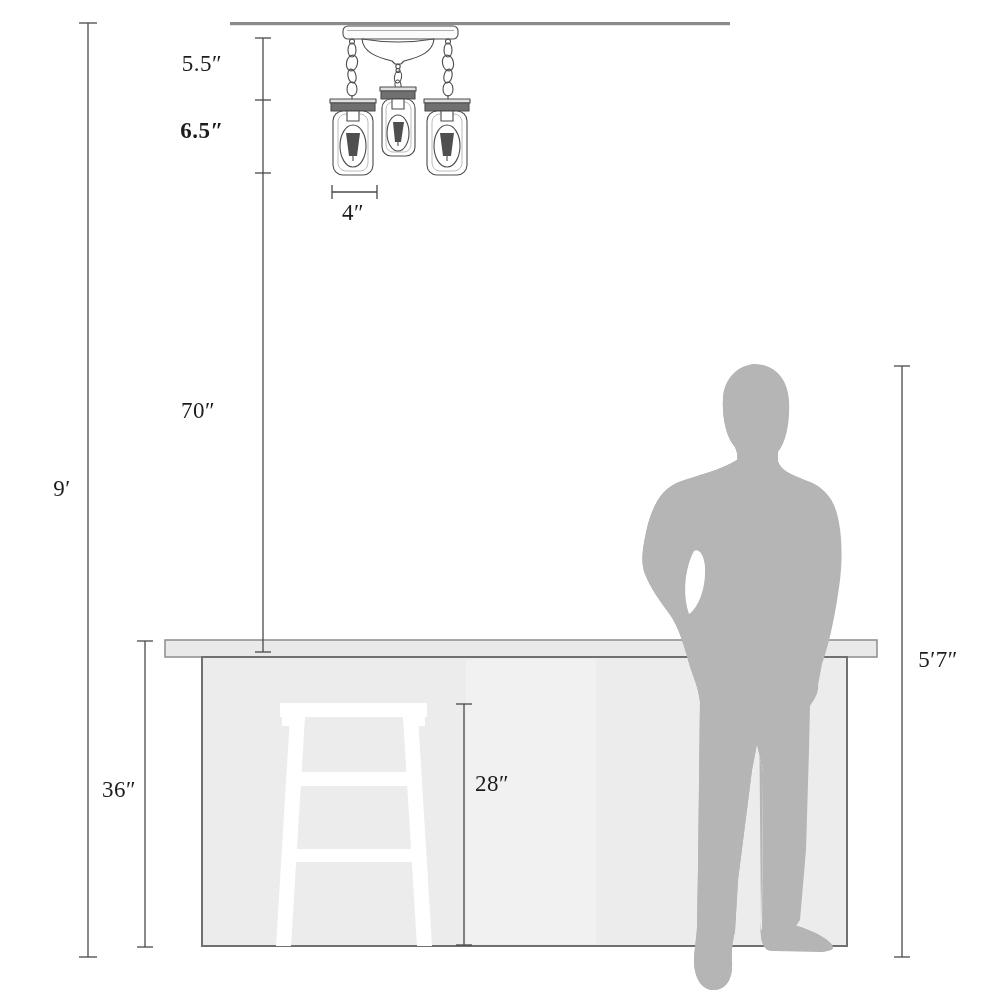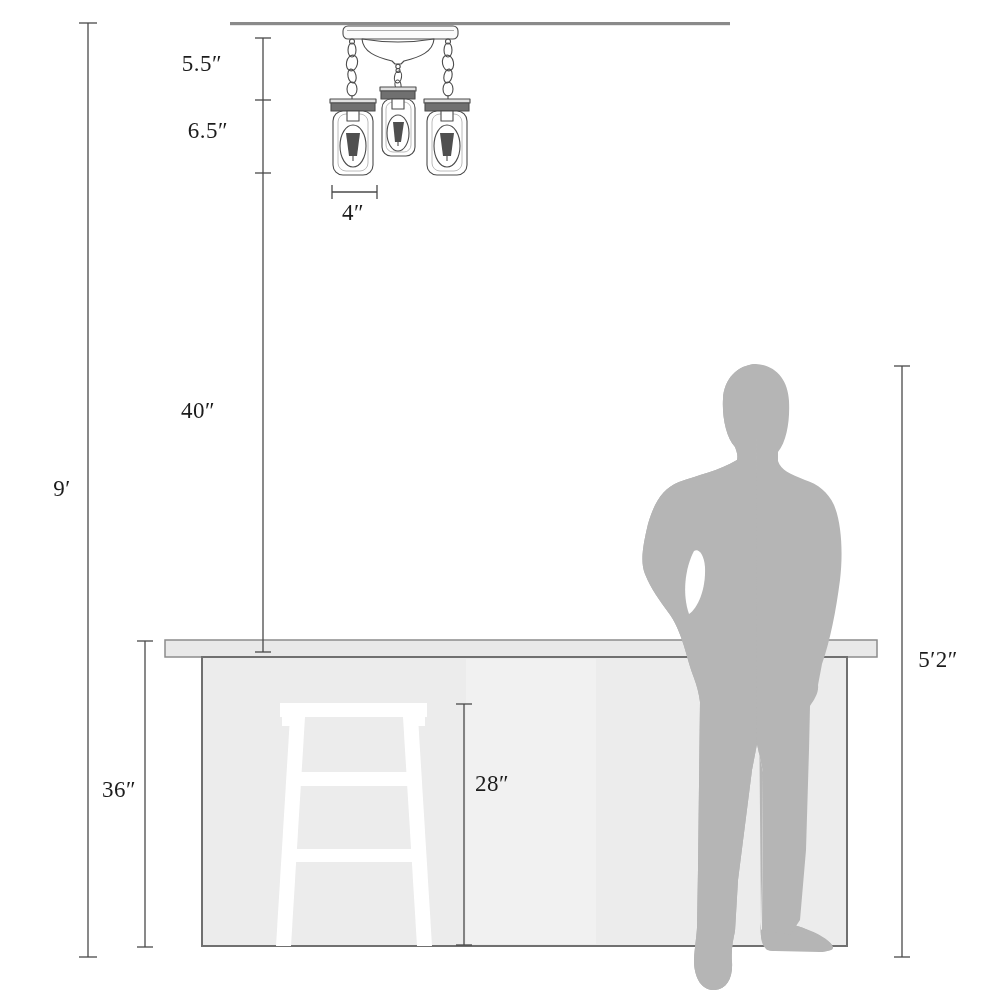--- a/index.html
+++ b/index.html
@@ -220,21 +220,21 @@
     </g>
 
     <g stroke-width="1.3" stroke="#4a4a4a">
       <line x1="902" y1="366" x2="902" y2="957"></line>
       <line x1="894" y1="366" x2="910" y2="366"></line>
       <line x1="894" y1="957" x2="910" y2="957"></line>
     </g>
   </svg>
 
   <div class="dim-label" style="left:202px;top:64px;">5.5″</div>
-  <div class="dim-label" style="left:208px;top:131px;">6.5″</div>
+  <div class="dim-label" style="left:202px;top:131px;font-weight:bold;">6.5″</div>
   <div class="dim-label" style="left:353px;top:213px;">4″</div>
-  <div class="dim-label" style="left:198px;top:411px;">40″</div>
+  <div class="dim-label" style="left:198px;top:411px;">70″</div>
   <div class="dim-label" style="left:62px;top:489px;">9′</div>
   <div class="dim-label" style="left:119px;top:790px;text-align:center;">36″</div>
   <div class="dim-label" style="left:492px;top:784px;">28″</div>
-  <div class="dim-label" style="left:938px;top:660px;">5′2″</div>
+  <div class="dim-label" style="left:938px;top:660px;">5′7″</div>
 
 </div>
 
 </body></html>

